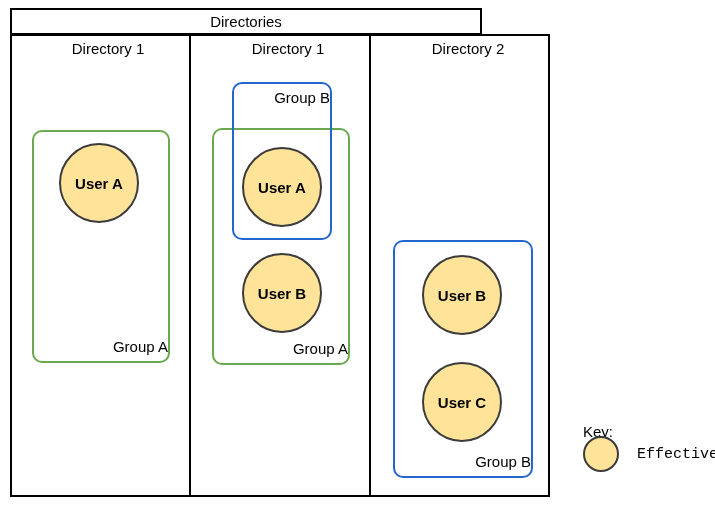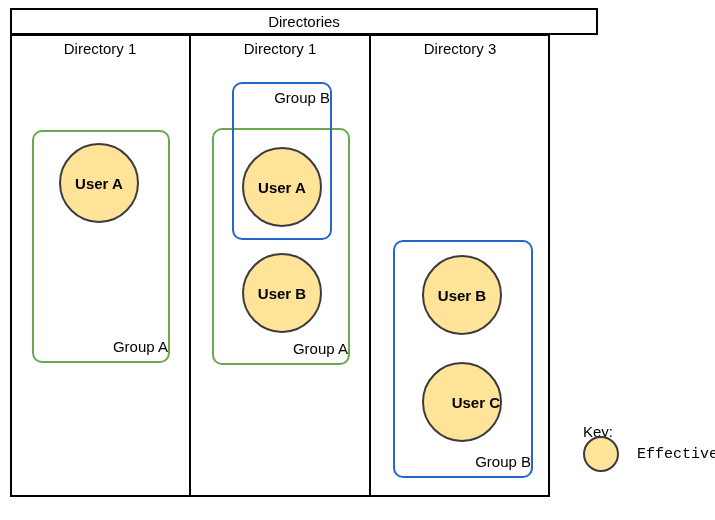--- a/index.html
+++ b/index.html
@@ -14,36 +14,36 @@
     width: 715px;
     height: 520px;
     background: #ffffff;
     overflow: hidden;
     font-size: 15px;
   }
   .abs { position: absolute; }
 
   
   .header-box {
-    left: 10px; top: 8px; width: 588px; height: 27px;
+    left: 10px; top: 8px; width: 472px; height: 27px;
     border: 2px solid var(--frame); box-sizing: border-box;
     display: flex; align-items: center; justify-content: center;
     z-index: 0;
   }
   .body-box {
     left: 10px; top: 34px; width: 540px; height: 463px;
     border: 2px solid var(--frame); box-sizing: border-box;
     z-index: 0;
   }
   .v-divider {
     top: 36px; width: 2px; height: 459px;
     background: var(--frame); z-index: 0;
   }
   .col-label {
-    top: 40px; width: 180px; text-align: center; z-index: 1;
+    top: 40px; width: 180px; text-align: center; z-index: 1; margin-left: 8px;
   }
 
   
   .group-box {
     box-sizing: border-box;
     border-radius: 10px;
     background: transparent;
   }
   .group-a { border: 2px solid var(--group-a-border); z-index: 2; }
   .group-b { border: 2px solid var(--group-b-border); z-index: 3; }
@@ -83,21 +83,21 @@
 
   <div class="abs header-box">
     <span>Directories</span>
   </div>
   <div class="abs body-box"></div>
   <div class="abs v-divider" style="left:189px;"></div>
   <div class="abs v-divider" style="left:369px;"></div>
 
   <div class="abs col-label" style="left:10px;">Directory 1</div>
   <div class="abs col-label" style="left:190px;">Directory 1</div>
-  <div class="abs col-label" style="left:370px;">Directory 3</div>
+  <div class="abs col-label" style="left:370px;">Directory 2</div>
 
   <div class="abs group-box group-a" style="left:32px; top:130px; width:138px; height:233px;">
     <span class="group-label label-bottom">Group A</span>
   </div>
 
   <div class="abs group-box group-b" style="left:232px; top:82px; width:100px; height:158px;">
     <span class="group-label label-top">Group B</span>
   </div>
 
   <div class="abs group-box group-a" style="left:212px; top:128px; width:138px; height:237px;">
@@ -113,21 +113,21 @@
   </div>
   <div class="abs user-circle" style="left:242px; top:147px;">
     <span>User A</span>
   </div>
   <div class="abs user-circle" style="left:242px; top:253px;">
     <span>User B</span>
   </div>
   <div class="abs user-circle" style="left:422px; top:255px;">
     <span>User B</span>
   </div>
-  <div class="abs user-circle" style="left:422px; top:362px;justify-content:flex-end;">
+  <div class="abs user-circle" style="left:422px; top:362px;">
     <span>User C</span>
   </div>
 
   <div class="abs key-title">Key:</div>
   <div class="abs key-circle"></div>
   <div class="abs key-legend">Effective</div>
 
 </div>
 
 </body></html>

